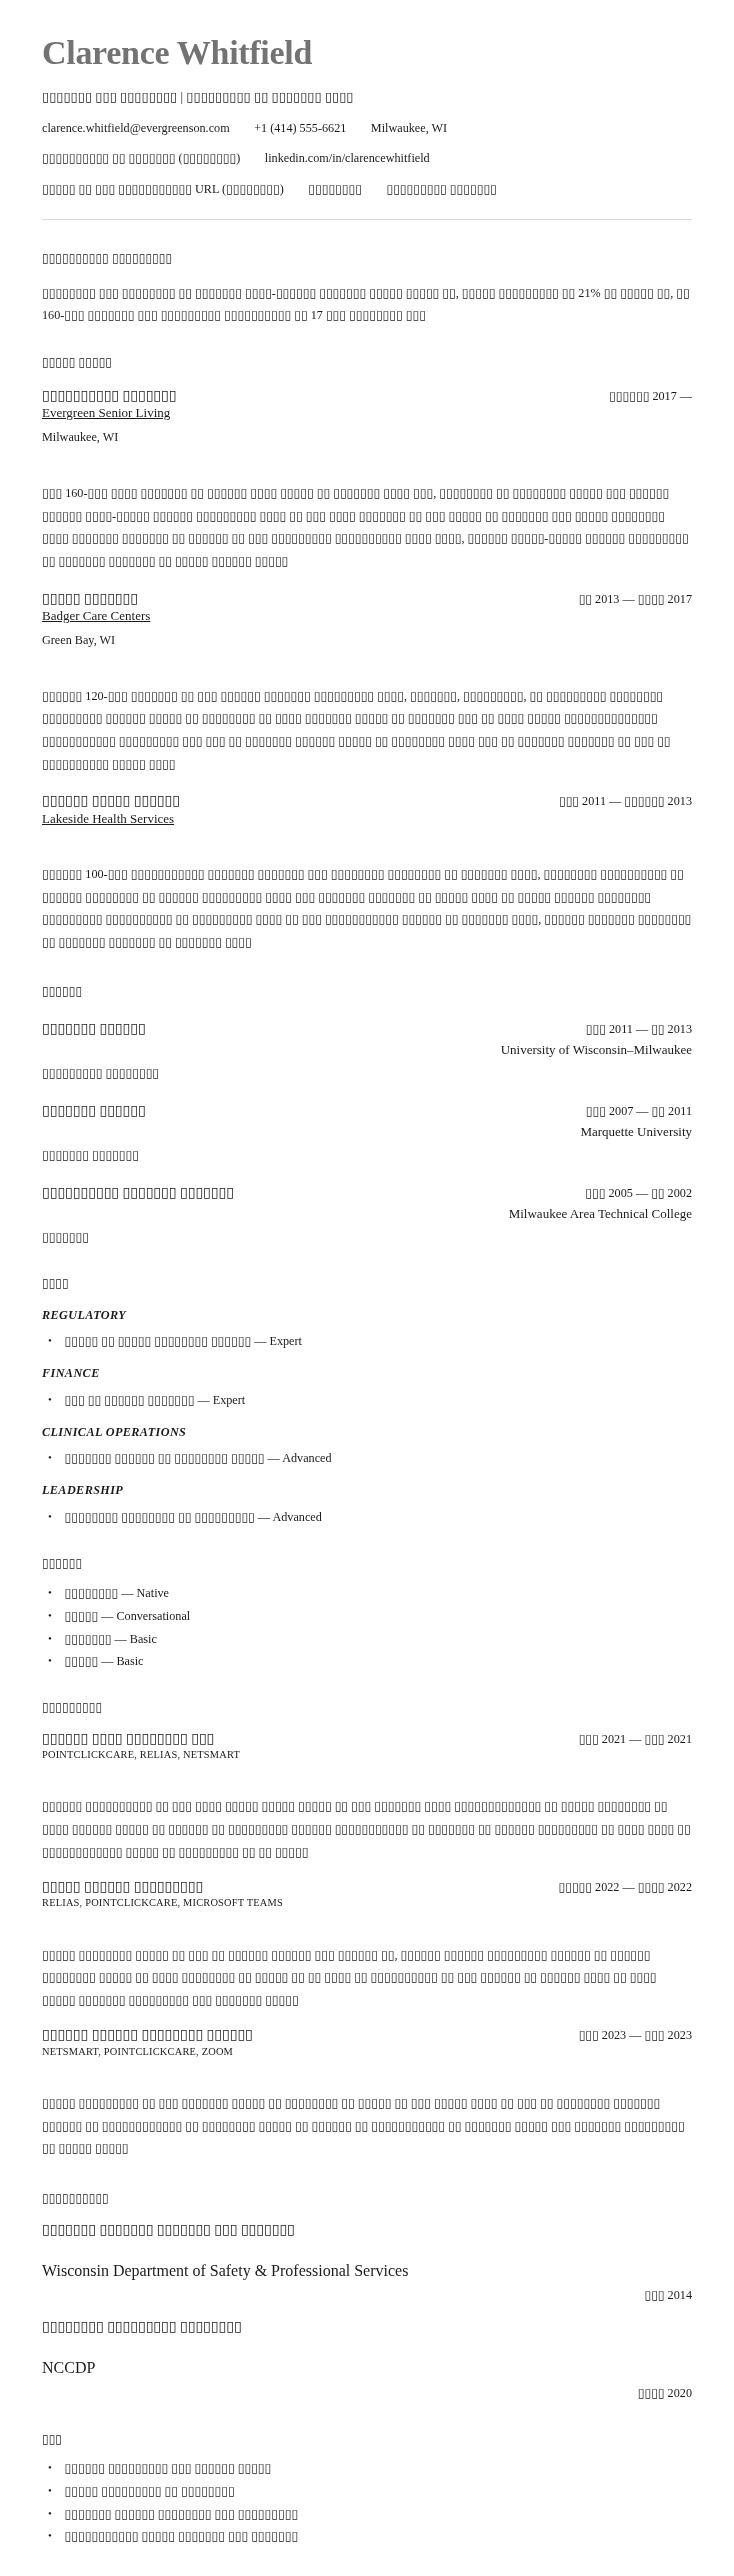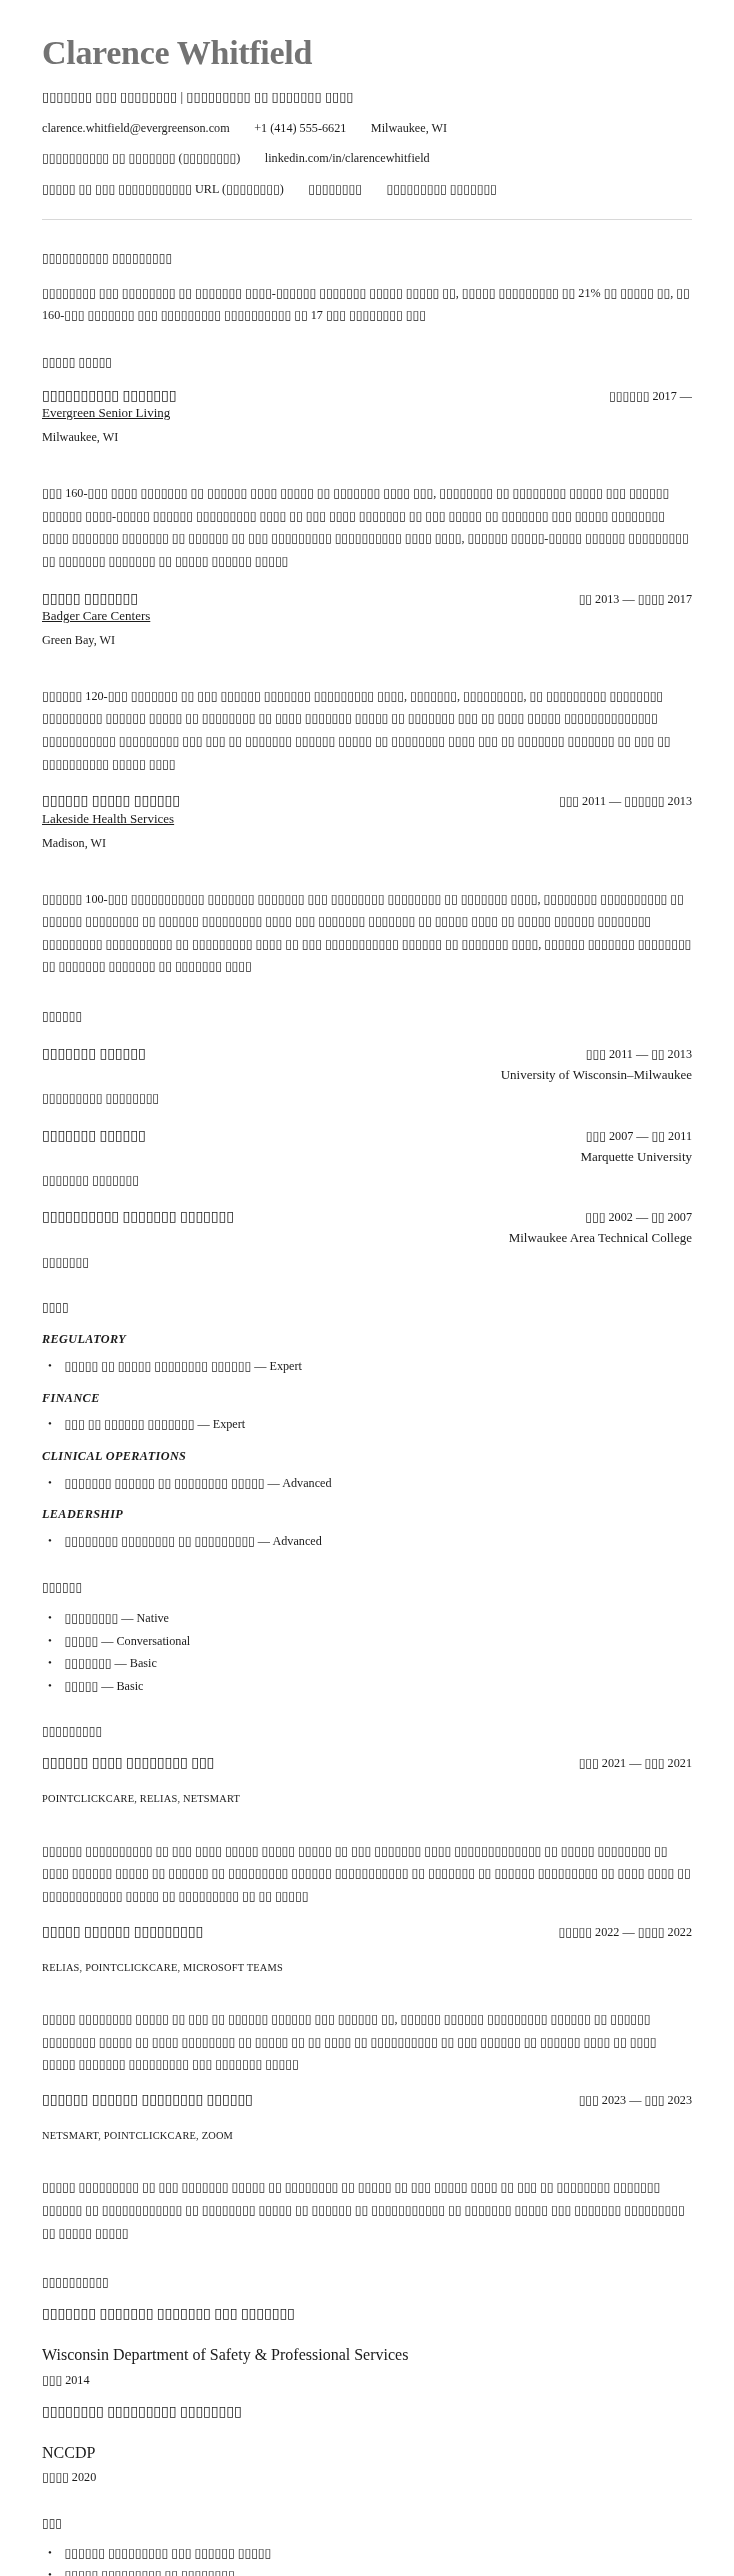--- a/index.html
+++ b/index.html
@@ -41,27 +41,27 @@
   .skill-cat { margin-top:17px; font-weight:700; font-size:12.2px; letter-spacing:0.4px;font-style:italic; }
   .skill-cat:first-of-type { margin-top:16px; }
   .bullet-item { margin-top:12.2px; padding-left:22.6px; position:relative; line-height:1.2; }
   .bullet-item::before { content:"•"; position:absolute; left:6.1px; top:0; font-size:11px; }
 
   .lang-list .bullet-item { margin-top:8px; }
   .lang-list .bullet-item:first-child { margin-top:16px; }
 
   .proj { margin-top:16px; }
   .proj:first-of-type { margin-top:17px; }
-  .proj-tools { font-size:10.4px; letter-spacing:0.2px; margin-top:22px; }
+  .proj-tools { font-size:10.4px; letter-spacing:0.2px; margin-top:2px; }
   .proj-desc { margin-top:34px; line-height:1.85; }
 
   .cert { margin-top:16px; }
   .cert:first-of-type { margin-top:14.7px; }
   .cert-issuer { font-size:16px; margin-top:23px; }
-  .cert-date { font-size:12.2px; margin-top:8.6px; }
+  .cert-date { font-size:12.2px; margin-top:8.6px;text-align:right; }
 
   .other-list .bullet-item { margin-top:8px; }
   .other-list .bullet-item:first-child { margin-top:14.7px; }
 </style>
 </head>
 <body>
 
 <div class="page">
 
   <h1 class="name">Clarence Whitfield</h1>
@@ -108,21 +108,20 @@
     <div class="location">Green Bay, WI</div>
     <div class="job-desc">▯▯▯▯▯▯ 120-▯▯▯ ▯▯▯▯▯▯▯ ▯▯ ▯▯▯ ▯▯▯▯▯▯ ▯▯▯▯▯▯▯ ▯▯▯▯▯▯▯▯▯ ▯▯▯▯, ▯▯▯▯▯▯▯, ▯▯▯▯▯▯▯▯▯, ▯▯ ▯▯▯▯▯▯▯▯▯ ▯▯▯▯▯▯▯▯ ▯▯▯▯▯▯▯▯▯ ▯▯▯▯▯▯ ▯▯▯▯▯ ▯▯ ▯▯▯▯▯▯▯▯ ▯▯ ▯▯▯▯ ▯▯▯▯▯▯▯ ▯▯▯▯▯ ▯▯ ▯▯▯▯▯▯▯ ▯▯▯ ▯▯ ▯▯▯▯ ▯▯▯▯▯ ▯▯▯▯▯▯▯▯▯▯▯▯▯▯ ▯▯▯▯▯▯▯▯▯▯▯ ▯▯▯▯▯▯▯▯▯ ▯▯▯ ▯▯▯ ▯▯ ▯▯▯▯▯▯▯ ▯▯▯▯▯▯ ▯▯▯▯▯ ▯▯ ▯▯▯▯▯▯▯▯ ▯▯▯▯ ▯▯▯ ▯▯ ▯▯▯▯▯▯▯ ▯▯▯▯▯▯▯ ▯▯ ▯▯▯ ▯▯ ▯▯▯▯▯▯▯▯▯▯ ▯▯▯▯▯ ▯▯▯▯</div>
   </div>
 
   <div class="job">
     <div class="entry-head">
       <div class="entry-title">▯▯▯▯▯▯ ▯▯▯▯▯ ▯▯▯▯▯▯</div>
       <div class="entry-dates">▯▯▯ 2011 — ▯▯▯▯▯▯ 2013</div>
     </div>
     <div class="company">Lakeside Health Services</div>
-    <div class="location">Madison, WI</div>
     <div class="job-desc">▯▯▯▯▯▯ 100-▯▯▯ ▯▯▯▯▯▯▯▯▯▯▯ ▯▯▯▯▯▯▯ ▯▯▯▯▯▯▯ ▯▯▯ ▯▯▯▯▯▯▯▯ ▯▯▯▯▯▯▯▯ ▯▯ ▯▯▯▯▯▯▯ ▯▯▯▯, ▯▯▯▯▯▯▯▯ ▯▯▯▯▯▯▯▯▯▯ ▯▯ ▯▯▯▯▯▯ ▯▯▯▯▯▯▯▯ ▯▯ ▯▯▯▯▯▯ ▯▯▯▯▯▯▯▯▯ ▯▯▯▯ ▯▯▯ ▯▯▯▯▯▯▯ ▯▯▯▯▯▯▯ ▯▯ ▯▯▯▯▯ ▯▯▯▯ ▯▯ ▯▯▯▯▯ ▯▯▯▯▯▯ ▯▯▯▯▯▯▯▯ ▯▯▯▯▯▯▯▯▯ ▯▯▯▯▯▯▯▯▯▯ ▯▯ ▯▯▯▯▯▯▯▯▯ ▯▯▯▯ ▯▯ ▯▯▯ ▯▯▯▯▯▯▯▯▯▯▯ ▯▯▯▯▯▯ ▯▯ ▯▯▯▯▯▯▯ ▯▯▯▯, ▯▯▯▯▯▯ ▯▯▯▯▯▯▯ ▯▯▯▯▯▯▯▯ ▯▯ ▯▯▯▯▯▯▯ ▯▯▯▯▯▯▯ ▯▯ ▯▯▯▯▯▯▯ ▯▯▯▯</div>
   </div>
 
   <div class="section-heading">▯▯▯▯▯▯</div>
 
   <div class="edu">
     <div class="entry-head">
       <div class="entry-title">▯▯▯▯▯▯▯ ▯▯▯▯▯▯</div>
       <div class="entry-dates">▯▯▯ 2011 — ▯▯ 2013</div>
     </div>
@@ -135,21 +134,21 @@
       <div class="entry-title">▯▯▯▯▯▯▯ ▯▯▯▯▯▯</div>
       <div class="entry-dates">▯▯▯ 2007 — ▯▯ 2011</div>
     </div>
     <div class="school">Marquette University</div>
     <div class="edu-note">▯▯▯▯▯▯▯ ▯▯▯▯▯▯▯</div>
   </div>
 
   <div class="edu">
     <div class="entry-head">
       <div class="entry-title">▯▯▯▯▯▯▯▯▯▯ ▯▯▯▯▯▯▯ ▯▯▯▯▯▯▯</div>
-      <div class="entry-dates">▯▯▯ 2002 — ▯▯ 2007</div>
+      <div class="entry-dates">▯▯▯ 2005 — ▯▯ 2002</div>
     </div>
     <div class="school">Milwaukee Area Technical College</div>
     <div class="edu-note">▯▯▯▯▯▯▯</div>
   </div>
 
   <div class="section-heading">▯▯▯▯</div>
 
   <div class="skill-cat">REGULATORY</div>
   <div class="bullet-item">▯▯▯▯▯ ▯▯ ▯▯▯▯▯ ▯▯▯▯▯▯▯▯ ▯▯▯▯▯▯ — Expert</div>
 

